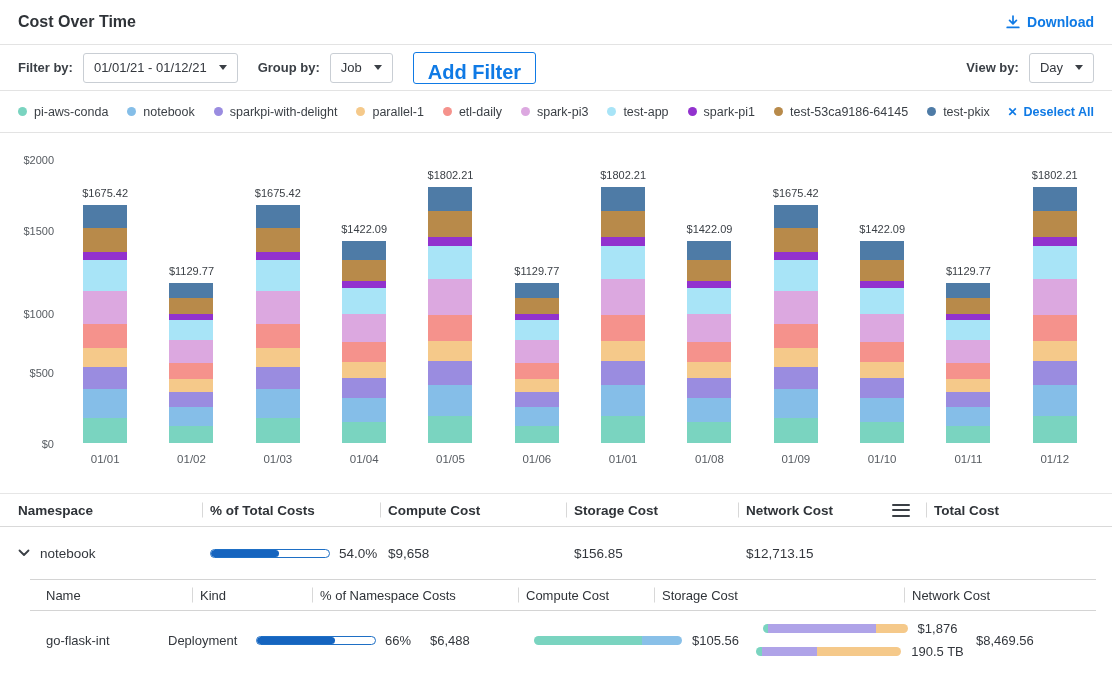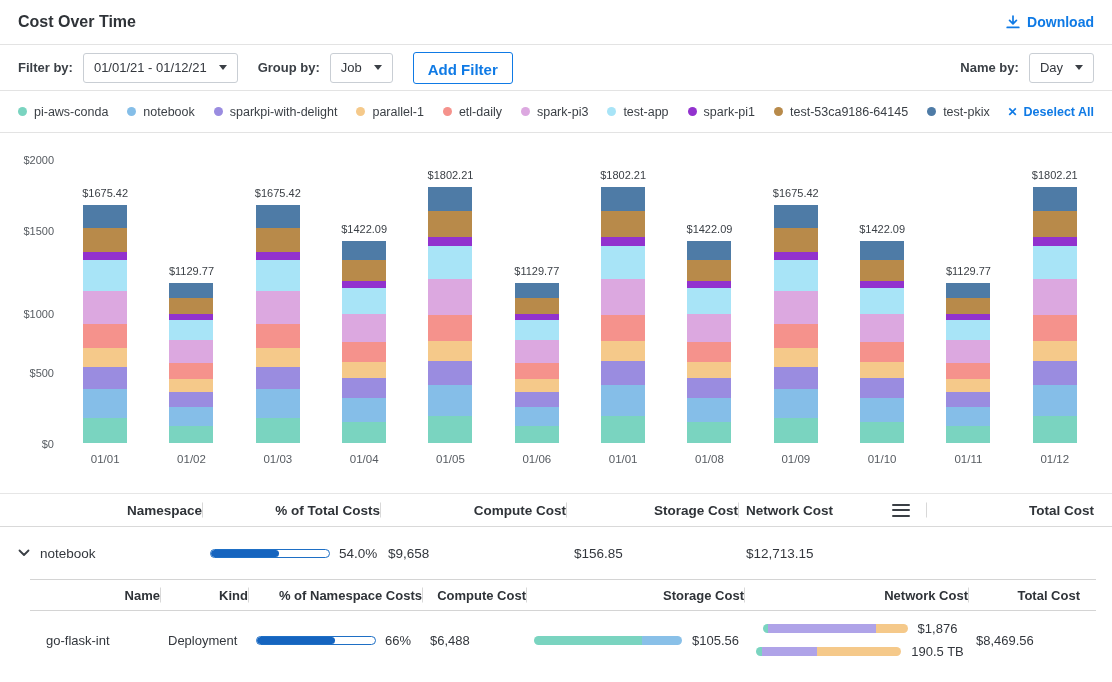--- a/index.html
+++ b/index.html
@@ -9,21 +9,21 @@
   
   .topbar { display:flex; justify-content:space-between; align-items:center; height:45px; padding:0 18px; border-bottom:1px solid #e3e3e3; }
   .title { font-size:16px; font-weight:bold; color:#2f3338; }
   .download { color:#0F7AE5; font-size:14px; font-weight:bold; display:flex; align-items:center; gap:7px; cursor:pointer; }
 
   
   .filterbar { display:flex; align-items:center; height:46px; padding:0 18px; border-bottom:1px solid #e3e3e3; gap:10px; font-size:13px; }
   .flabel { font-weight:bold; color:#3a3f45; white-space:nowrap; }
   .dropdown { display:flex; align-items:center; justify-content:space-between; border:1px solid #c9ced4; border-radius:3px; height:30px; padding:0 10px; gap:12px; font-size:13px; color:#33373d; cursor:pointer; background:#fff; white-space:nowrap; }
   .caret { width:0; height:0; border-left:4px solid transparent; border-right:4px solid transparent; border-top:5px solid #3a3f45; }
-  .add-filter { border:1px solid #0F7AE5; color:#0F7AE5; font-weight:bold; border-radius:3px; height:32px; padding:8px 14px; background:#fff; font-size:15px; cursor:pointer; margin-left:10px; font-family:"Liberation Sans", sans-serif; }
+  .add-filter { border:1px solid #0F7AE5; color:#0F7AE5; font-weight:bold; border-radius:3px; height:32px; padding:8px 14px; background:#fff; font-size:20px; cursor:pointer; margin-left:10px; font-family:"Liberation Sans", sans-serif; }
   .spacer { flex:1; }
   .ml { margin-left:10px; }
 
   
   .legendbar { display:flex; align-items:center; height:42px; padding:0 18px; border-bottom:1px solid #e3e3e3; font-size:12.5px; color:#3a3f45; }
   .legend-items { display:flex; align-items:center; gap:19px; flex-wrap:nowrap; }
   .legend-item { display:flex; align-items:center; gap:7px; cursor:pointer; white-space:nowrap; }
   .dot { width:9px; height:9px; border-radius:50%; flex:none; }
   .deselect { margin-left:auto; color:#0F7AE5; font-weight:bold; font-size:12.5px; display:flex; align-items:center; gap:6px; cursor:pointer; }
   .x-glyph { font-size:12px; font-weight:bold; }
@@ -34,39 +34,39 @@
   .y-tick { position:absolute; left:-54px; width:46px; text-align:right; font-size:11px; color:#565b61; }
   .bar-slot { flex:1; position:relative; }
   .bar { position:absolute; bottom:0; left:50%; transform:translateX(-50%); width:44px; display:flex; flex-direction:column; }
   .seg { width:100%; }
   .total-label { position:absolute; left:50%; transform:translateX(-50%); font-size:11px; color:#3a3f45; white-space:nowrap; }
   .x-labels { display:flex; margin-top:10px; }
   .x-label { flex:1; text-align:center; font-size:11.5px; color:#565b61; }
 
   
   .tbl-header { display:grid; grid-template-columns:184px 178px 186px 172px 188px 1fr; align-items:center; height:34px; padding:0 18px; margin-top:18px; border-top:1px solid #e6e6e6; border-bottom:1px solid #d9d9d9; font-weight:bold; font-size:13.5px; color:#2f3338; }
-  .th { position:relative; padding-left:8px;text-align:right; }
+  .th { position:relative; padding-left:8px; }
   .th.first { padding-left:0; }
   .th.sep::before { content:""; position:absolute; left:0; top:50%; transform:translateY(-50%); width:1px; height:15px; background:#d8d8d8; }
   .th-flex { display:flex; align-items:center; justify-content:space-between; padding-right:16px; }
   .hamburger { width:18px; height:13px; display:flex; flex-direction:column; justify-content:space-between; cursor:pointer; }
   .hamburger div { height:2px; background:#3a3f45; border-radius:1px; }
 
   .row-main { display:grid; grid-template-columns:184px 178px 186px 172px 188px 1fr; align-items:center; height:52px; padding:0 18px; font-size:13.5px; color:#33373d; }
   .cell { padding-left:8px; }
   .cell.first { padding-left:0; }
   .ns-cell { display:flex; align-items:center; gap:10px; cursor:pointer; }
   .pct-cell { display:flex; align-items:center; gap:9px; }
   .capsule { width:120px; height:9px; border:1px solid #1E6FC5; border-radius:6px; background:#fff; position:relative; overflow:hidden; flex:none; }
   .capsule-fill { position:absolute; left:0; top:0; bottom:0; background:#1564BF; border-radius:5px; }
   .two-line { line-height:1.55; font-size:13.5px; }
 
   
   .nested { margin:0 16px 0 30px; }
-  .tbl2-header { display:grid; grid-template-columns:114px 88px 174px 104px 218px 224px 1fr; align-items:center; height:32px; padding:0 16px; border-top:1px solid #d4d4d4; border-bottom:1px solid #d4d4d4; font-weight:bold; font-size:13px; color:#2f3338; }
+  .tbl2-header { display:grid; grid-template-columns:114px 88px 174px 104px 218px 224px 1fr; align-items:center; height:32px; padding:0 16px; border-top:1px solid #d4d4d4; border-bottom:1px solid #d4d4d4; font-weight:normal; font-size:13px; color:#2f3338;gap:32px; }
   .row2 { display:grid; grid-template-columns:114px 88px 174px 104px 218px 224px 1fr; align-items:center; height:58px; padding:0 16px; font-size:13px; color:#33373d; }
   .mini-bar { height:9px; border-radius:5px; overflow:hidden; display:flex; flex:none; }
   .bar-with-label { display:flex; align-items:center; gap:10px; }
   .net-lines { display:flex; flex-direction:column; gap:8px;align-items:center; }
 </style>
 </head>
 <body>
 
 <div class="app">
 
@@ -86,21 +86,21 @@
       <span>01/01/21 - 01/12/21</span>
       <span class="caret"></span>
     </div>
     <span class="flabel ml">Group by:</span>
     <div class="dropdown">
       <span>Job</span>
       <span class="caret"></span>
     </div>
     <button class="add-filter">Add Filter</button>
     <div class="spacer"></div>
-    <span class="flabel">Name by:</span>
+    <span class="flabel">View by:</span>
     <div class="dropdown">
       <span>Day</span>
       <span class="caret"></span>
     </div>
   </div>
 
   <div class="legendbar">
     <div class="legend-items" id="legend-items">
         <div class="legend-item">
           <span class="dot" style="background: rgb(122, 212, 192);"></span>

